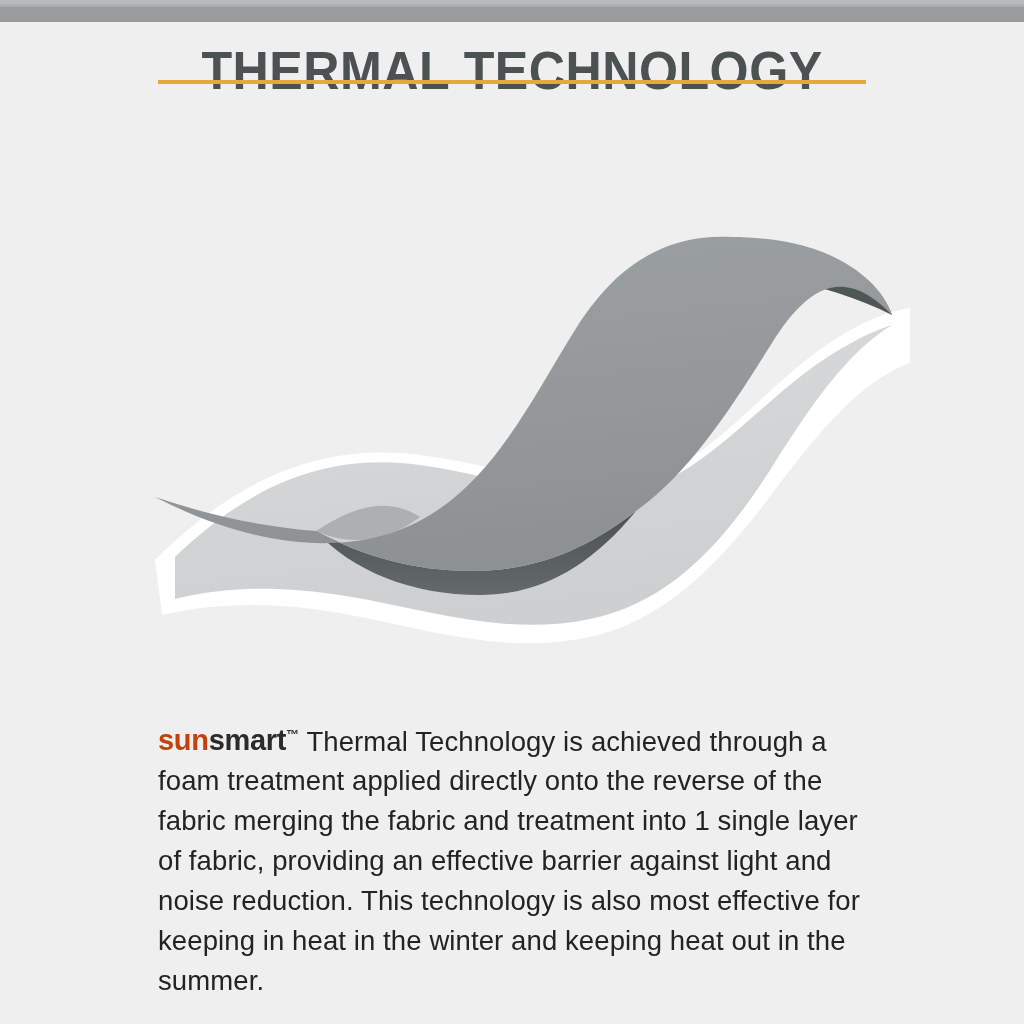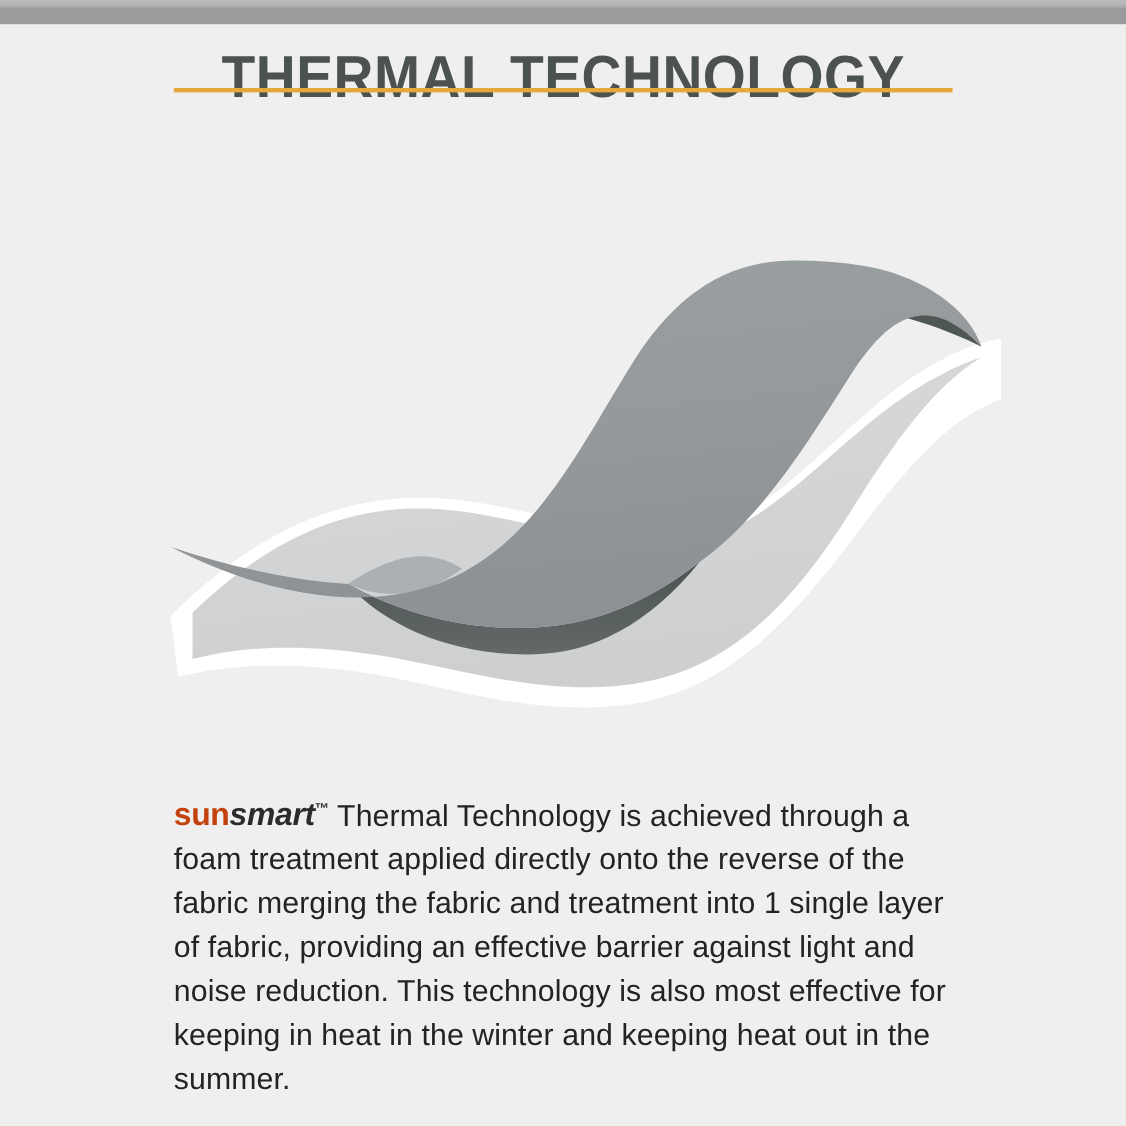--- a/index.html
+++ b/index.html
@@ -96,21 +96,21 @@
     color: #232323;
     font-weight: 300;
     letter-spacing: 0.1px;
   }
   .brand {
     font-weight: 600;
     font-size: 29px;
     letter-spacing: -0.3px;
   }
   .brand .brand-sun { color: #c2410c; }
-  .brand .brand-smart { color: #2b2b2b; font-style: italic; }
+  .brand .brand-smart { color: #2b2b2b; }
   .brand .brand-tm {
     font-size: 13px;
     vertical-align: super;
     color: #2b2b2b;
     font-weight: 600;
     letter-spacing: 0;
   }
   .body-text { }
 </style>
 </head>

